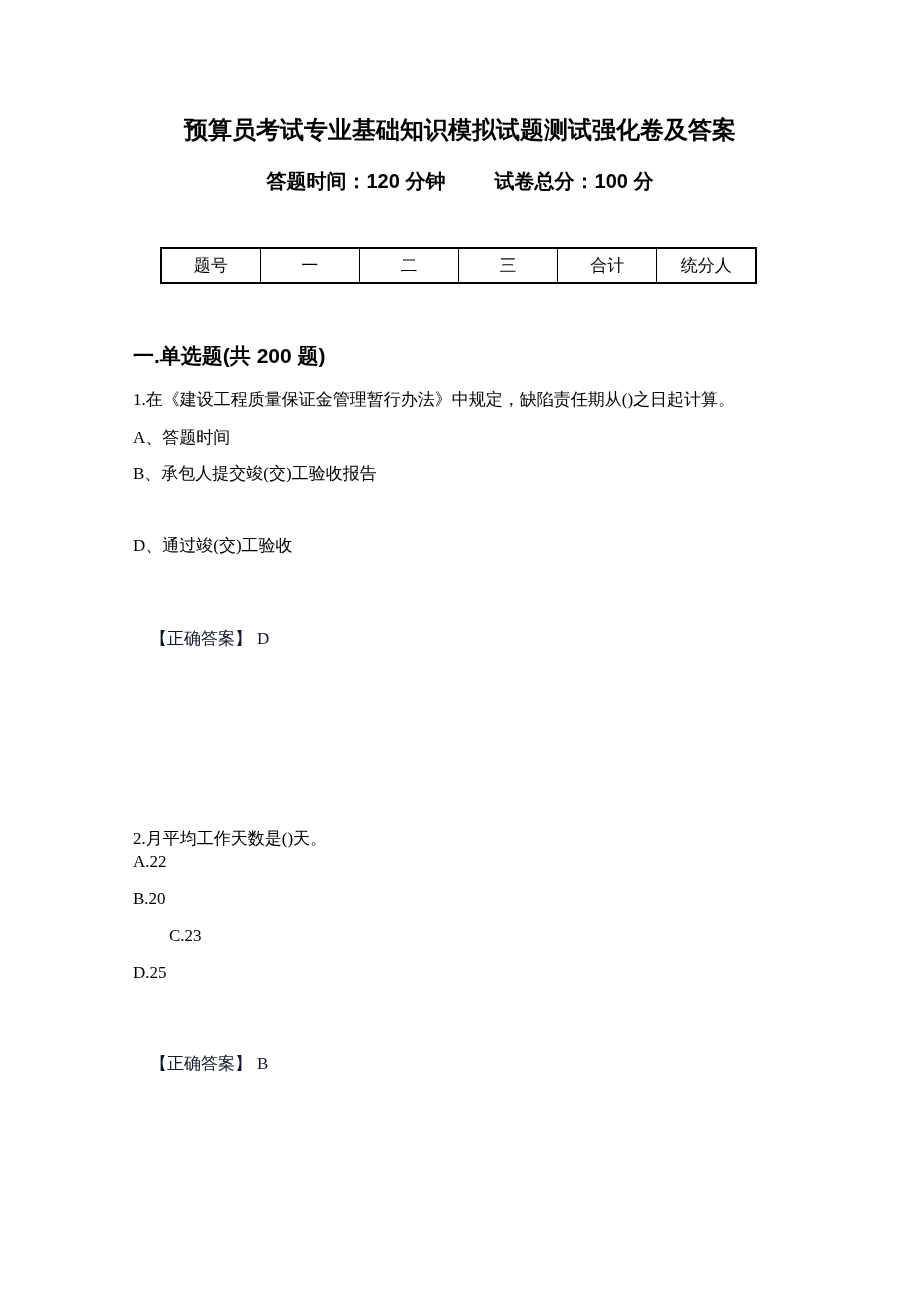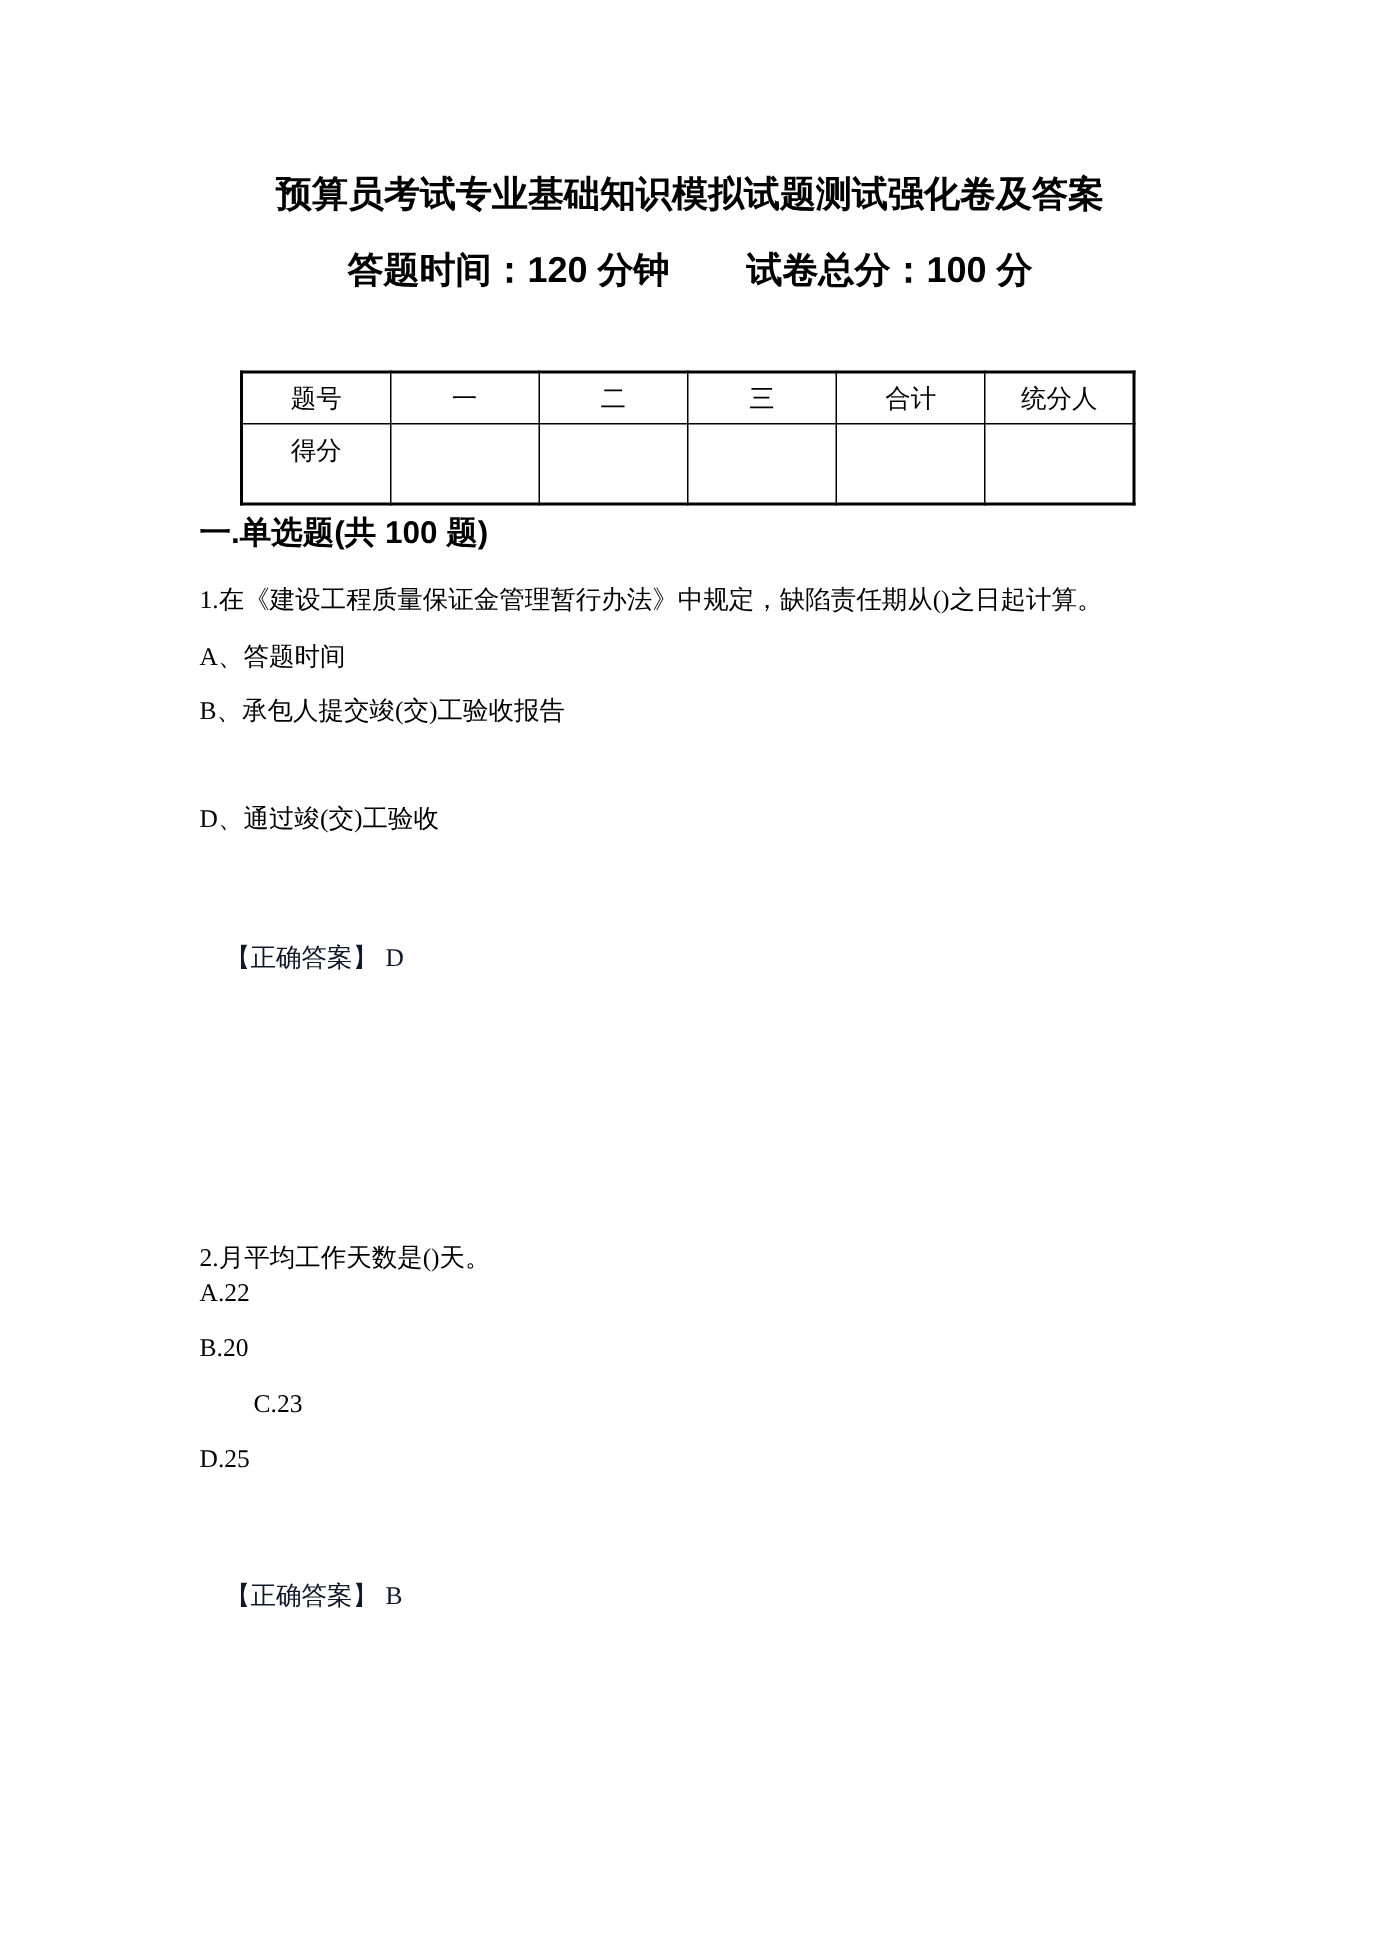--- a/index.html
+++ b/index.html
@@ -25,21 +25,21 @@
     line-height: 36px;
   }
   .subtitle {
     position: absolute;
     top: 168px;
     left: 0;
     width: 100%;
     text-align: center;
     font-family: "Liberation Sans", "DejaVu Sans", sans-serif;
     font-weight: bold;
-    font-size: 24px;
+    font-size: 20px;
     line-height: 26px;
   }
   .subtitle .gap { display: inline-block; width: 38px; }
   .score-table {
     position: absolute;
     top: 207px;
     left: 160px;
     width: 597px;
     border-collapse: collapse;
     table-layout: fixed;
@@ -102,32 +102,24 @@
   <table class="score-table">
     <tbody>
         <tr class="header-row">
       <td>题号</td>
       <td>一</td>
       <td>二</td>
       <td>三</td>
       <td>合计</td>
       <td>统分人</td>
     </tr>
-    <tr class="score-row">
-      <td>得分</td>
-      <td></td>
-      <td></td>
-      <td></td>
-      <td></td>
-      <td></td>
-    </tr>
   </tbody>
     </table>
 
-  <div class="section-heading">一.单选题(共 100 题)</div>
+  <div class="section-heading">一.单选题(共 200 题)</div>
 
   <div class="bodyline q1-text">1.在《建设工程质量保证金管理暂行办法》中规定，缺陷责任期从()之日起计算。</div>
   <div class="bodyline q1-opt-a">A、答题时间</div>
   <div class="bodyline q1-opt-b">B、承包人提交竣(交)工验收报告</div>
   <div class="bodyline q1-opt-d">D、通过竣(交)工验收</div>
   <div class="bodyline q1-ans answer-line">
     <span>【正确答案】</span><span class="ans-letter">D</span>
   </div>
 
   <div class="bodyline q2-text">2.月平均工作天数是()天。</div>

